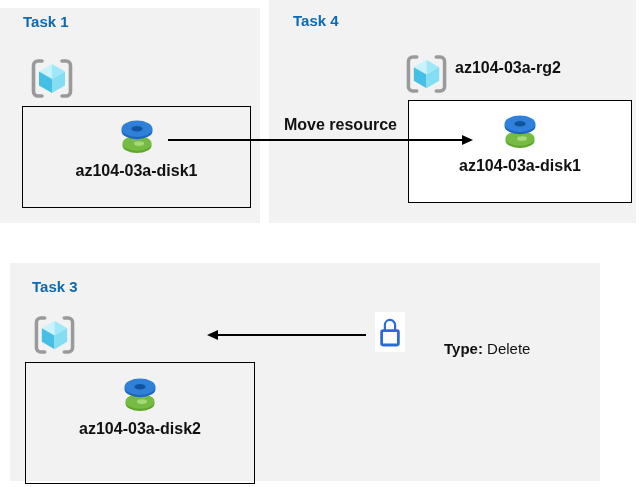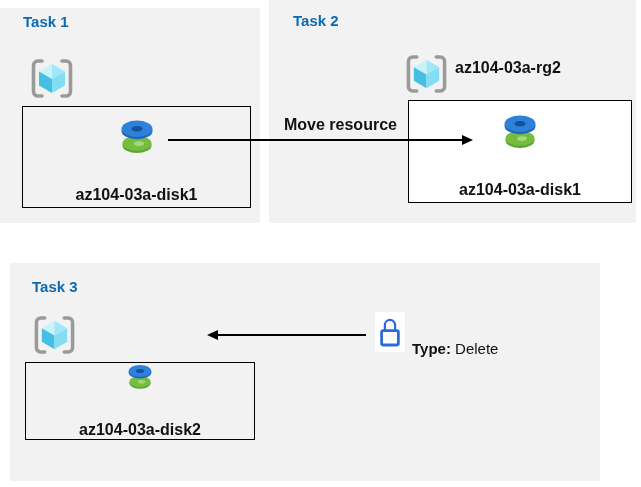--- a/index.html
+++ b/index.html
@@ -13,31 +13,31 @@
   html,body{margin:0;padding:0;background:#fff;}
   .stage{position:relative;width:641px;height:487px;background:#ffffff;overflow:hidden;
          font-family:"Liberation Sans","DejaVu Sans",sans-serif;color:var(--text_black);}
   .panel{position:absolute;background:var(--panel_bg);}
   .panel-1{left:0;top:8px;width:260px;height:215px;}
   .panel-2{left:269px;top:0px;width:367px;height:223px;}
   .panel-3{left:10px;top:263px;width:590px;height:218px;}
   .task-title{position:absolute;font-size:15px;font-weight:bold;color:var(--title_blue);white-space:nowrap;}
   .rg-icon{position:absolute;width:46px;height:43px;}
   .rg-label{position:absolute;font-size:16px;font-weight:bold;line-height:20px;white-space:nowrap;}
-  .res-box{position:absolute;border:1px solid var(--box_border);display:flex;flex-direction:column;align-items:center;box-sizing:border-box;gap:24px;}
+  .res-box{position:absolute;border:1px solid var(--box_border);display:flex;flex-direction:column;align-items:center;box-sizing:border-box;}
   .res-box .disk-icon{width:40px;height:38px;}
   .res-label{font-size:16px;font-weight:bold;margin-top:6px;white-space:nowrap;}
   .arrow-line{position:absolute;height:1.5px;background:var(--arrow_black);}
   .arrow-head-right{position:absolute;width:0;height:0;border-top:5px solid transparent;border-bottom:5px solid transparent;border-left:11px solid var(--arrow_black);}
   .arrow-head-left{position:absolute;width:0;height:0;border-top:5px solid transparent;border-bottom:5px solid transparent;border-right:11px solid var(--arrow_black);}
   .move-label{position:absolute;left:284px;top:116px;font-size:16px;font-weight:bold;white-space:nowrap;}
   .lock-box{position:absolute;left:365px;top:49px;width:30px;height:40px;background:#ffffff;display:flex;align-items:center;justify-content:center;}
   .lock-name{position:absolute;left:402px;top:56px;font-size:16px;font-weight:bold;white-space:nowrap;}
   .lock-type{position:absolute;left:402px;top:77px;font-size:15px;white-space:nowrap;}
-  .lock-type .b{font-weight:bold;}
+  .lock-type .b{font-weight:bold;margin-left:32px;}
 </style>
 </head>
 <body>
 
 <svg width="0" height="0" style="position:absolute">
   <defs>
     <g id="rg-cube">
       <path d="M13 4 H9 a4.5 4.5 0 0 0 -4.5 4.5 V34.5 a4.5 4.5 0 0 0 4.5 4.5 H13" fill="none" stroke="var(--rg_bracket_gray)" stroke-width="3.6" stroke-linecap="round" stroke-linejoin="round"></path>
       <path d="M33 4 H37 a4.5 4.5 0 0 1 4.5 4.5 V34.5 a4.5 4.5 0 0 1 -4.5 4.5 H33" fill="none" stroke="var(--rg_bracket_gray)" stroke-width="3.6" stroke-linecap="round" stroke-linejoin="round"></path>
       <polygon points="23,7 10,14.5 23,22" fill="var(--cube_top_left)"></polygon>
@@ -71,21 +71,21 @@
 
     <div class="res-box" style="left:22px;top:98px;width:229px;height:102px;padding-top:11px">
       <svg class="disk-icon" viewBox="0 0 40 38">
           <use href="#disk-stack"></use>
         </svg>
       <div class="res-label">az104-03a-disk1</div>
     </div>
   </section>
 
   <section class="panel panel-2">
-    <div class="task-title" style="left:24px;top:12px">Task 2</div>
+    <div class="task-title" style="left:24px;top:12px">Task 4</div>
 
     <svg class="rg-icon" style="left:135px;top:53px;width:45px;height:42px" viewBox="0 0 46 43">
         <use href="#rg-cube"></use>
       </svg>
     <div class="rg-label" style="left:186px;top:58px">az104-03a-rg2</div>
 
     <div class="res-box" style="left:139px;top:100px;width:224px;height:103px;padding-top:12px;background:#ffffff">
       <svg class="disk-icon" viewBox="0 0 40 38">
           <use href="#disk-stack"></use>
         </svg>
@@ -110,21 +110,21 @@
     <div class="lock-box">
       <svg width="26" height="36" viewBox="0 0 28 36">
           <use href="#lock-glyph"></use>
         </svg>
     </div>
     <div class="lock-type">
       <span class="b">Type:</span>
       <span>Delete</span>
     </div>
 
-    <div class="res-box" style="left:15px;top:99px;width:230px;height:78px;">
+    <div class="res-box" style="left:15px;top:99px;width:230px;height:122px;padding-top:13px">
       <svg class="disk-icon" viewBox="0 0 40 38">
           <use href="#disk-stack"></use>
         </svg>
       <div class="res-label">az104-03a-disk2</div>
     </div>
   </section>
 
 </div>
 
 </body></html>

